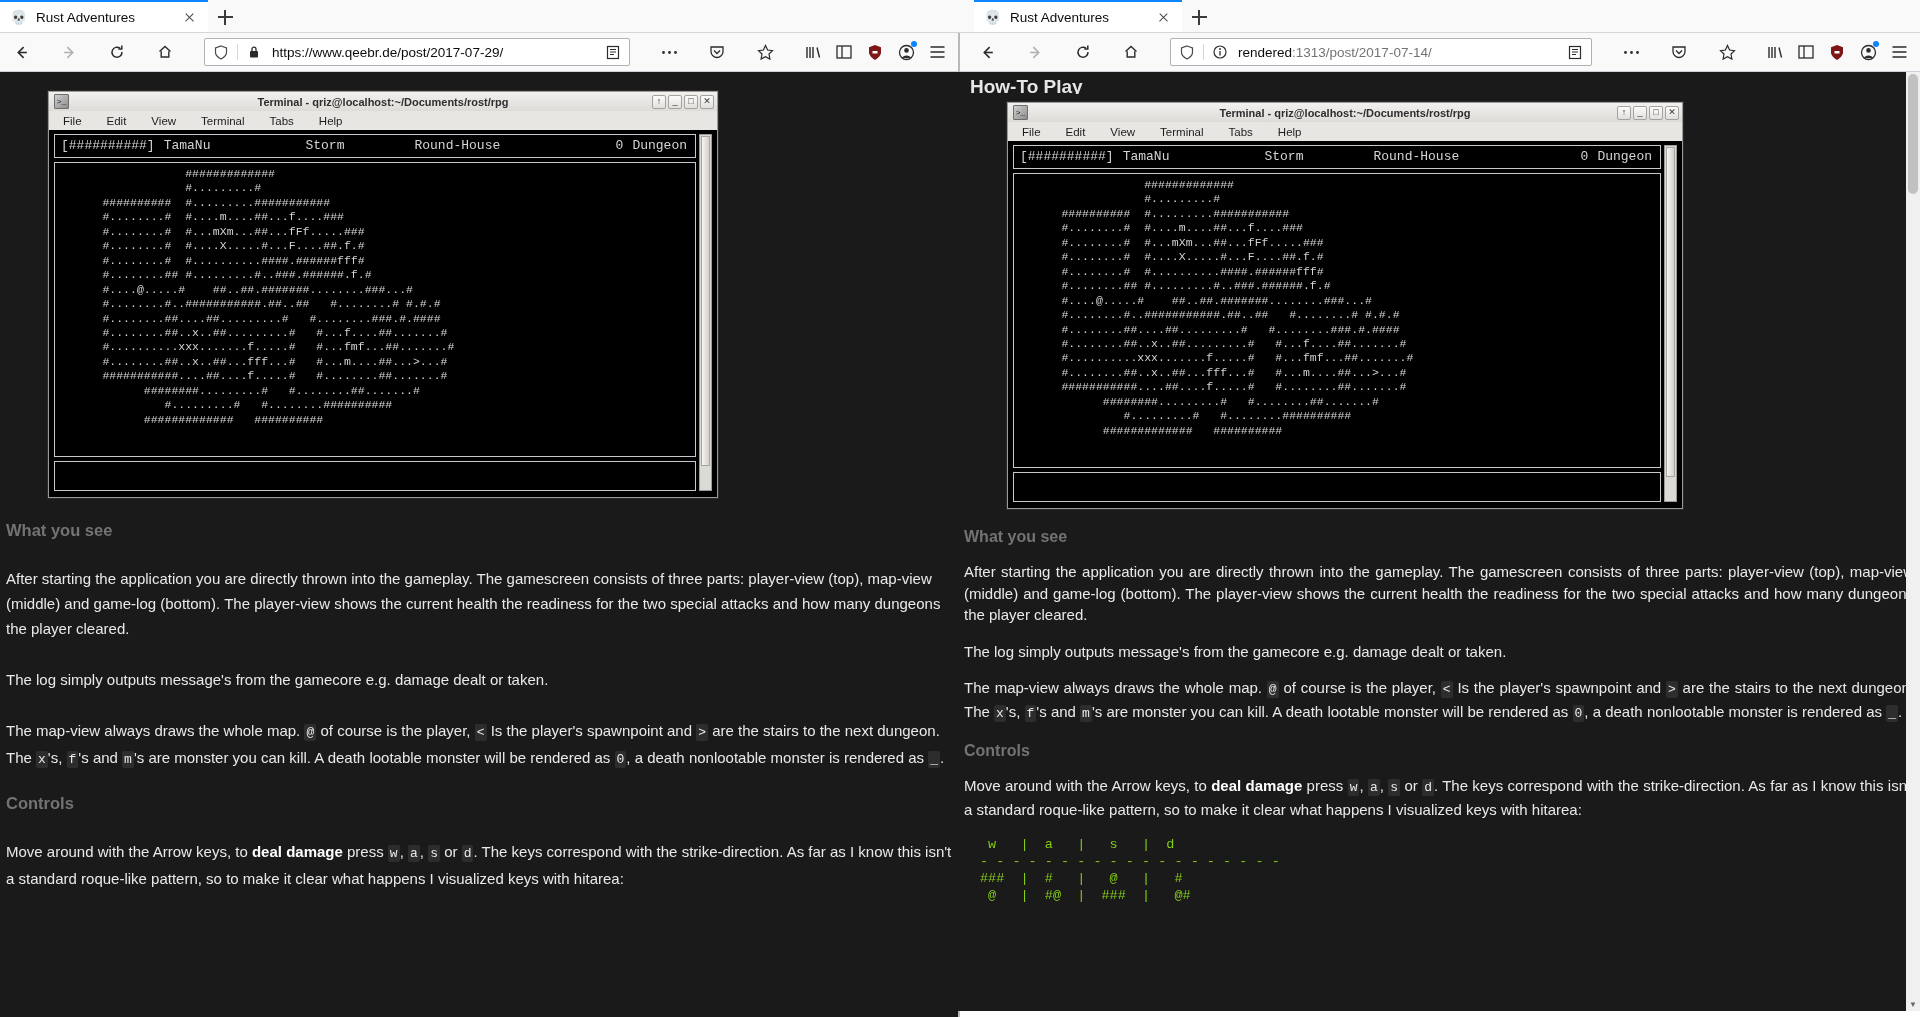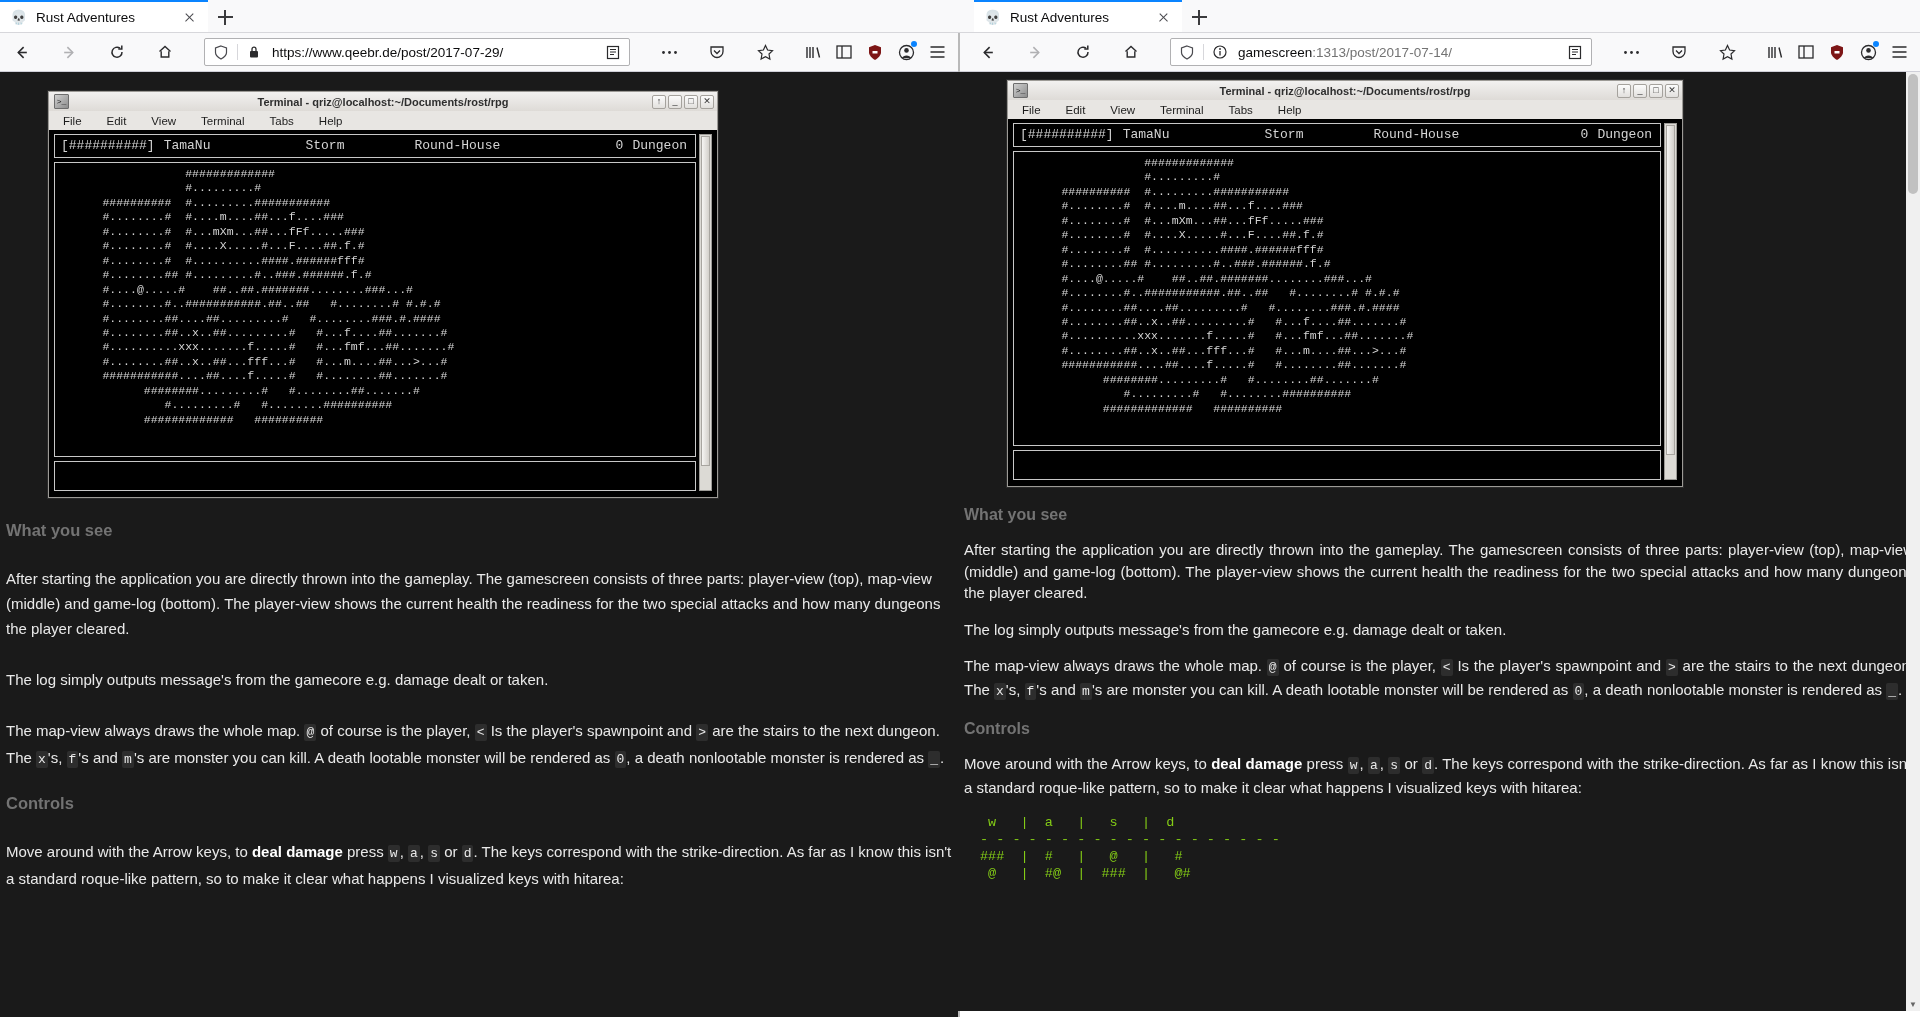--- a/index.html
+++ b/index.html
@@ -467,21 +467,21 @@
         </span>
         <span class="divider"></span>
         <span class="seg">
           <svg width="14" height="14" viewBox="0 0 14 14">
               <circle cx="7" cy="7" r="6" fill="none" stroke="#2b2b2d" stroke-width="1.2"></circle>
               <circle cx="7" cy="4" r="0.9" fill="#2b2b2d"></circle>
               <path d="M7 6 V10.5" stroke="#2b2b2d" stroke-width="1.3"></path>
             </svg>
         </span>
         <span class="urltext">
-          <span>gamescreen</span><span class="dim">:1313/post/2017-07-14/</span>
+          <span>rendered</span><span class="dim">:1313/post/2017-07-14/</span>
         </span>
         <span class="right-icons">
           <span class="seg">
             <svg width="14" height="15" viewBox="0 0 14 15">
                 <rect x="1.5" y="1.5" width="11" height="12" fill="none" stroke="#2b2b2d" stroke-width="1.2"></rect>
                 <path d="M4 4.5 H10 M4 7 H10 M4 9.5 H8" stroke="#2b2b2d" stroke-width="1"></path>
               </svg>
           </span>
         </span>
       </div>
@@ -533,20 +533,21 @@
         </span>
         <span class="navbtn">
           <svg width="17" height="14" viewBox="0 0 17 14">
               <path d="M1.5 2 H15.5 M1.5 7 H15.5 M1.5 12 H15.5" stroke="#2b2b2d" stroke-width="1.5"></path>
             </svg>
         </span>
       </span>
     </div>
 
     <div class="page right">
+      <div class="page-topheading">How-To Play</div>
 
       <div class="termshot right">
         <div class="term-titlebar">
           <span class="tb-icon">&gt;_</span>
           <span class="tb-title">Terminal - qriz@localhost:~/Documents/rost/rpg</span>
           <span class="tb-btns">
             <span class="tb-btn">↑</span>
             <span class="tb-btn">_</span>
             <span class="tb-btn">□</span>
             <span class="tb-btn">✕</span>

